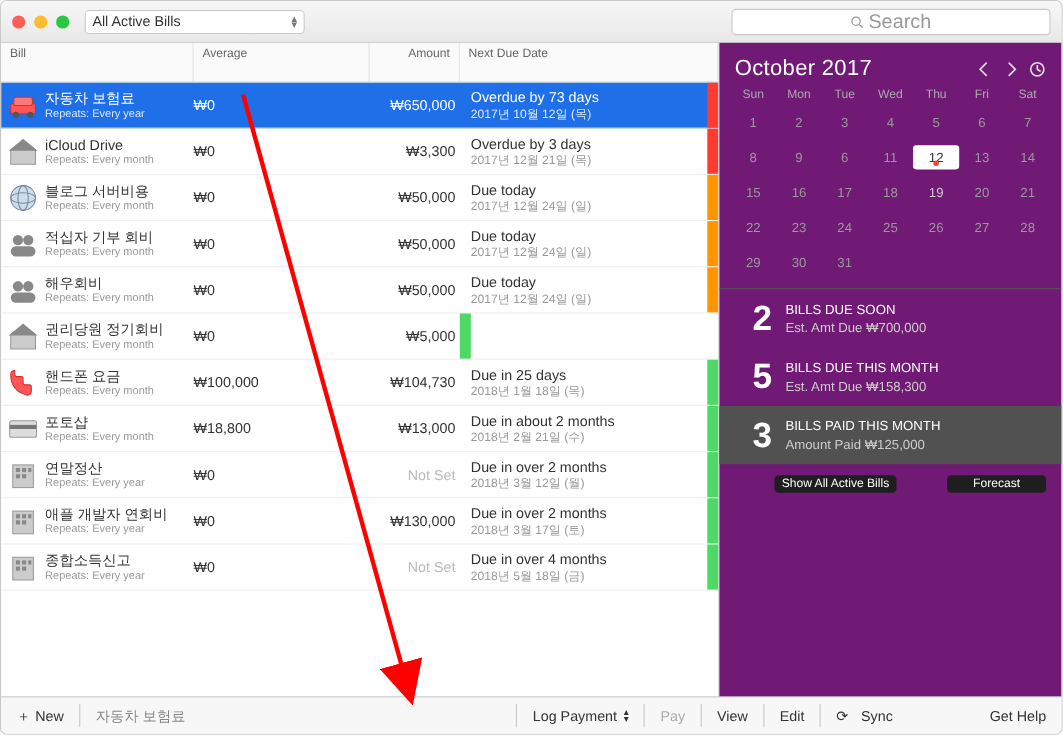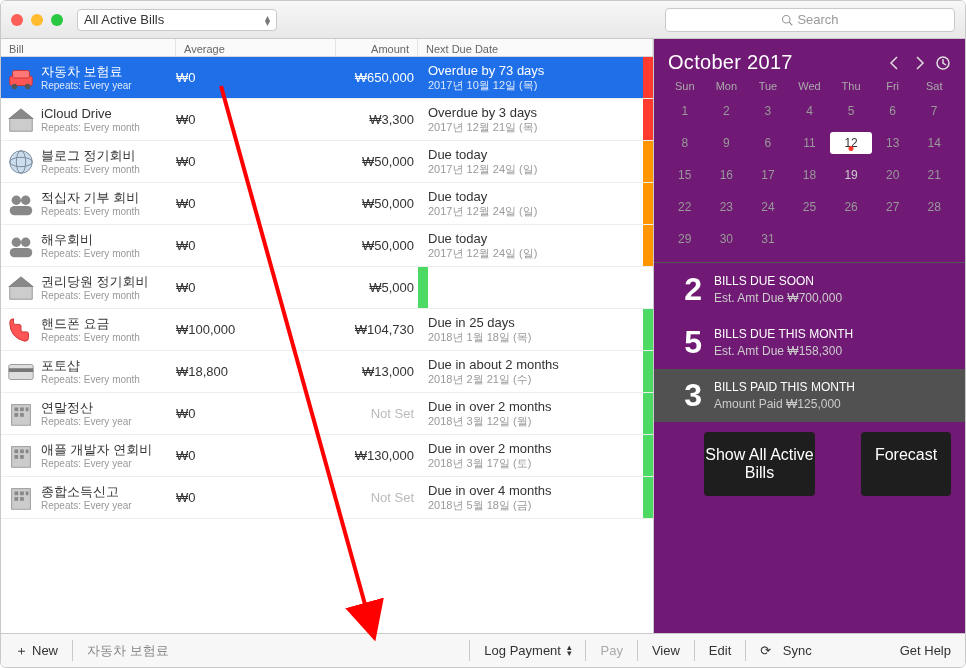--- a/index.html
+++ b/index.html
@@ -3,25 +3,25 @@
 <meta charset="utf-8">
 <style>
   * { box-sizing: border-box; margin: 0; padding: 0; }
   body { font-family: -apple-system, "Helvetica Neue", Arial, sans-serif; font-size: 13px; color: #333; background: #fff; width: 966px; height: 668px; overflow: hidden; border: 1px solid #c9c9c9; border-radius: 6px; position: relative; }
   .titlebar { height: 38px; background: linear-gradient(#f7f7f7,#e8e8e8); border-bottom: 1px solid #c9c9c9; display: flex; align-items: center; padding: 17px 10px; gap: 10px; }
   .traffic { display:flex; gap:8px; }
   .dot { width:12px; height:12px; border-radius:50%; }
   .dot.red{background:#ff5f57;} .dot.yellow{background:#febc2e;} .dot.green{background:#28c840;}
   .dropdown { margin-left: 4px; width: 200px; height: 22px; background:#fff; border:1px solid #c9c9c9; border-radius:4px; display:flex; align-items:center; justify-content:space-between; padding:0 6px; font-size:13px; }
   .spacer { flex:1; }
-  .searchbox { width:290px; height:24px; background:#fff; border:1px solid #c9c9c9; border-radius:4px; display:flex; align-items:center; justify-content:center; color:#999; gap:4px; font-size:13px;}
+  .searchbox { width:290px; height:24px; background:#fff; border:1px solid #c9c9c9; border-radius:4px; display:flex; align-items:center; justify-content:center; color:#999; gap:4px; font-size:18px;}
   .searchbox svg { width:12px; height:12px; fill:#999; }
   .content { display:flex; height: calc(100% - 38px - 34px); }
   .left { flex:1; display:flex; flex-direction:column; border-right:1px solid #c9c9c9; }
-  .colhdr { display:flex; height:18px; background:#fafafa; border-bottom:1px solid #d6d6d6; font-size:11px; color:#666; }
+  .colhdr { display:flex; height:36px; background:#fafafa; border-bottom:1px solid #d6d6d6; font-size:11px; color:#666; }
   .colhdr > div { padding:4px 8px; border-right:1px solid #e5e5e5; }
   .col-bill{width:175px;} .col-avg{width:160px;} .col-amt{width:82px;text-align:right;} .col-due{flex:1;}
   .rows { flex:1; overflow:auto; }
   .row { display:flex; height:42px; align-items:center; border-bottom:1px solid #eee; position:relative; }
   .row .icon { width:40px; display:flex; align-items:center; justify-content:center; }
   .row .icon svg { width:30px; height:30px; }
   .row .namewrap { width:135px; }
   .row .name { font-size:13px; line-height:1.2; }
   .row .sub { font-size:10px; color:#999; }
   .row .avg { width:160px; font-size:13px; }
@@ -43,21 +43,21 @@
   .days .d { padding:4px 0; border-radius:3px; position:relative; }
   .days .d.today { background:#fff; color:#333; }
   .days .d.today::after { content:""; position:absolute; bottom:3px; left:50%; transform:translateX(-50%); width:5px; height:5px; background:#ff3b30; border-radius:50%; }
   .days .d.u { color:#ccc; }
   .summary { border-top:1px solid #555; }
   .sumrow { display:flex; align-items:center; gap:12px; padding:8px 14px; }
   .sumrow .big { font-size:32px; font-weight:600; width:34px; text-align:right; color:#fff; }
   .sumrow .txt { font-size:12px; line-height:1.35; }
   .sumrow.sel { background:#515151; }
   .btns { display:flex; gap:10px; padding:10px 14px 14px; }
-  .btn { flex:1; background:#1e1e1e; color:#fff; border-radius:4px; font-size:16px; text-align:center; padding:14px 0;margin-left:36px; }
+  .btn { flex:1; background:#1e1e1e; color:#fff; border-radius:4px; font-size:11px; text-align:center; padding:2px 0;margin-left:36px; }
   .btn.small { flex:0 0 90px; }
   .footer { height:34px; border-top:1px solid #c9c9c9; display:flex; align-items:center; font-size:13px; background:#f7f7f7; color:#333; }
   .footer .fbtn { padding:0 14px; height:100%; display:flex; align-items:center; gap:4px; }
   .footer .sep { width:1px; height:65%; background:#c9c9c9; }
   .footer .dis { color:#aaa; }
   .annot-arrow { position:absolute; top:80px; left:210px; pointer-events:none; z-index:50; }
 </style>
 </head>
 <body>
 
@@ -132,21 +132,21 @@
         </div>
         <div class="row">
     <div class="icon">
             <svg viewBox="0 0 32 32">
               <circle cx="16" cy="16" r="12" fill="#cde" stroke="#789"></circle>
               <ellipse cx="16" cy="16" rx="12" ry="5" fill="none" stroke="#789"></ellipse>
               <ellipse cx="16" cy="16" rx="5" ry="12" fill="none" stroke="#789"></ellipse>
             </svg>
           </div>
     <div class="namewrap">
-      <div class="name">블로그 정기회비</div>
+      <div class="name">블로그 서버비용</div>
       <div class="sub">Repeats: Every month</div>
     </div>
     <div class="avg">₩0</div>
     <div class="amt">₩50,000</div>
     <div class="due">
       <div class="duetop">Due today</div>
       <div class="duesec">2017년 12월 24일 (일)</div>
     </div>
     <div class="tag" style="background:#ff9500;"></div>
         </div>

